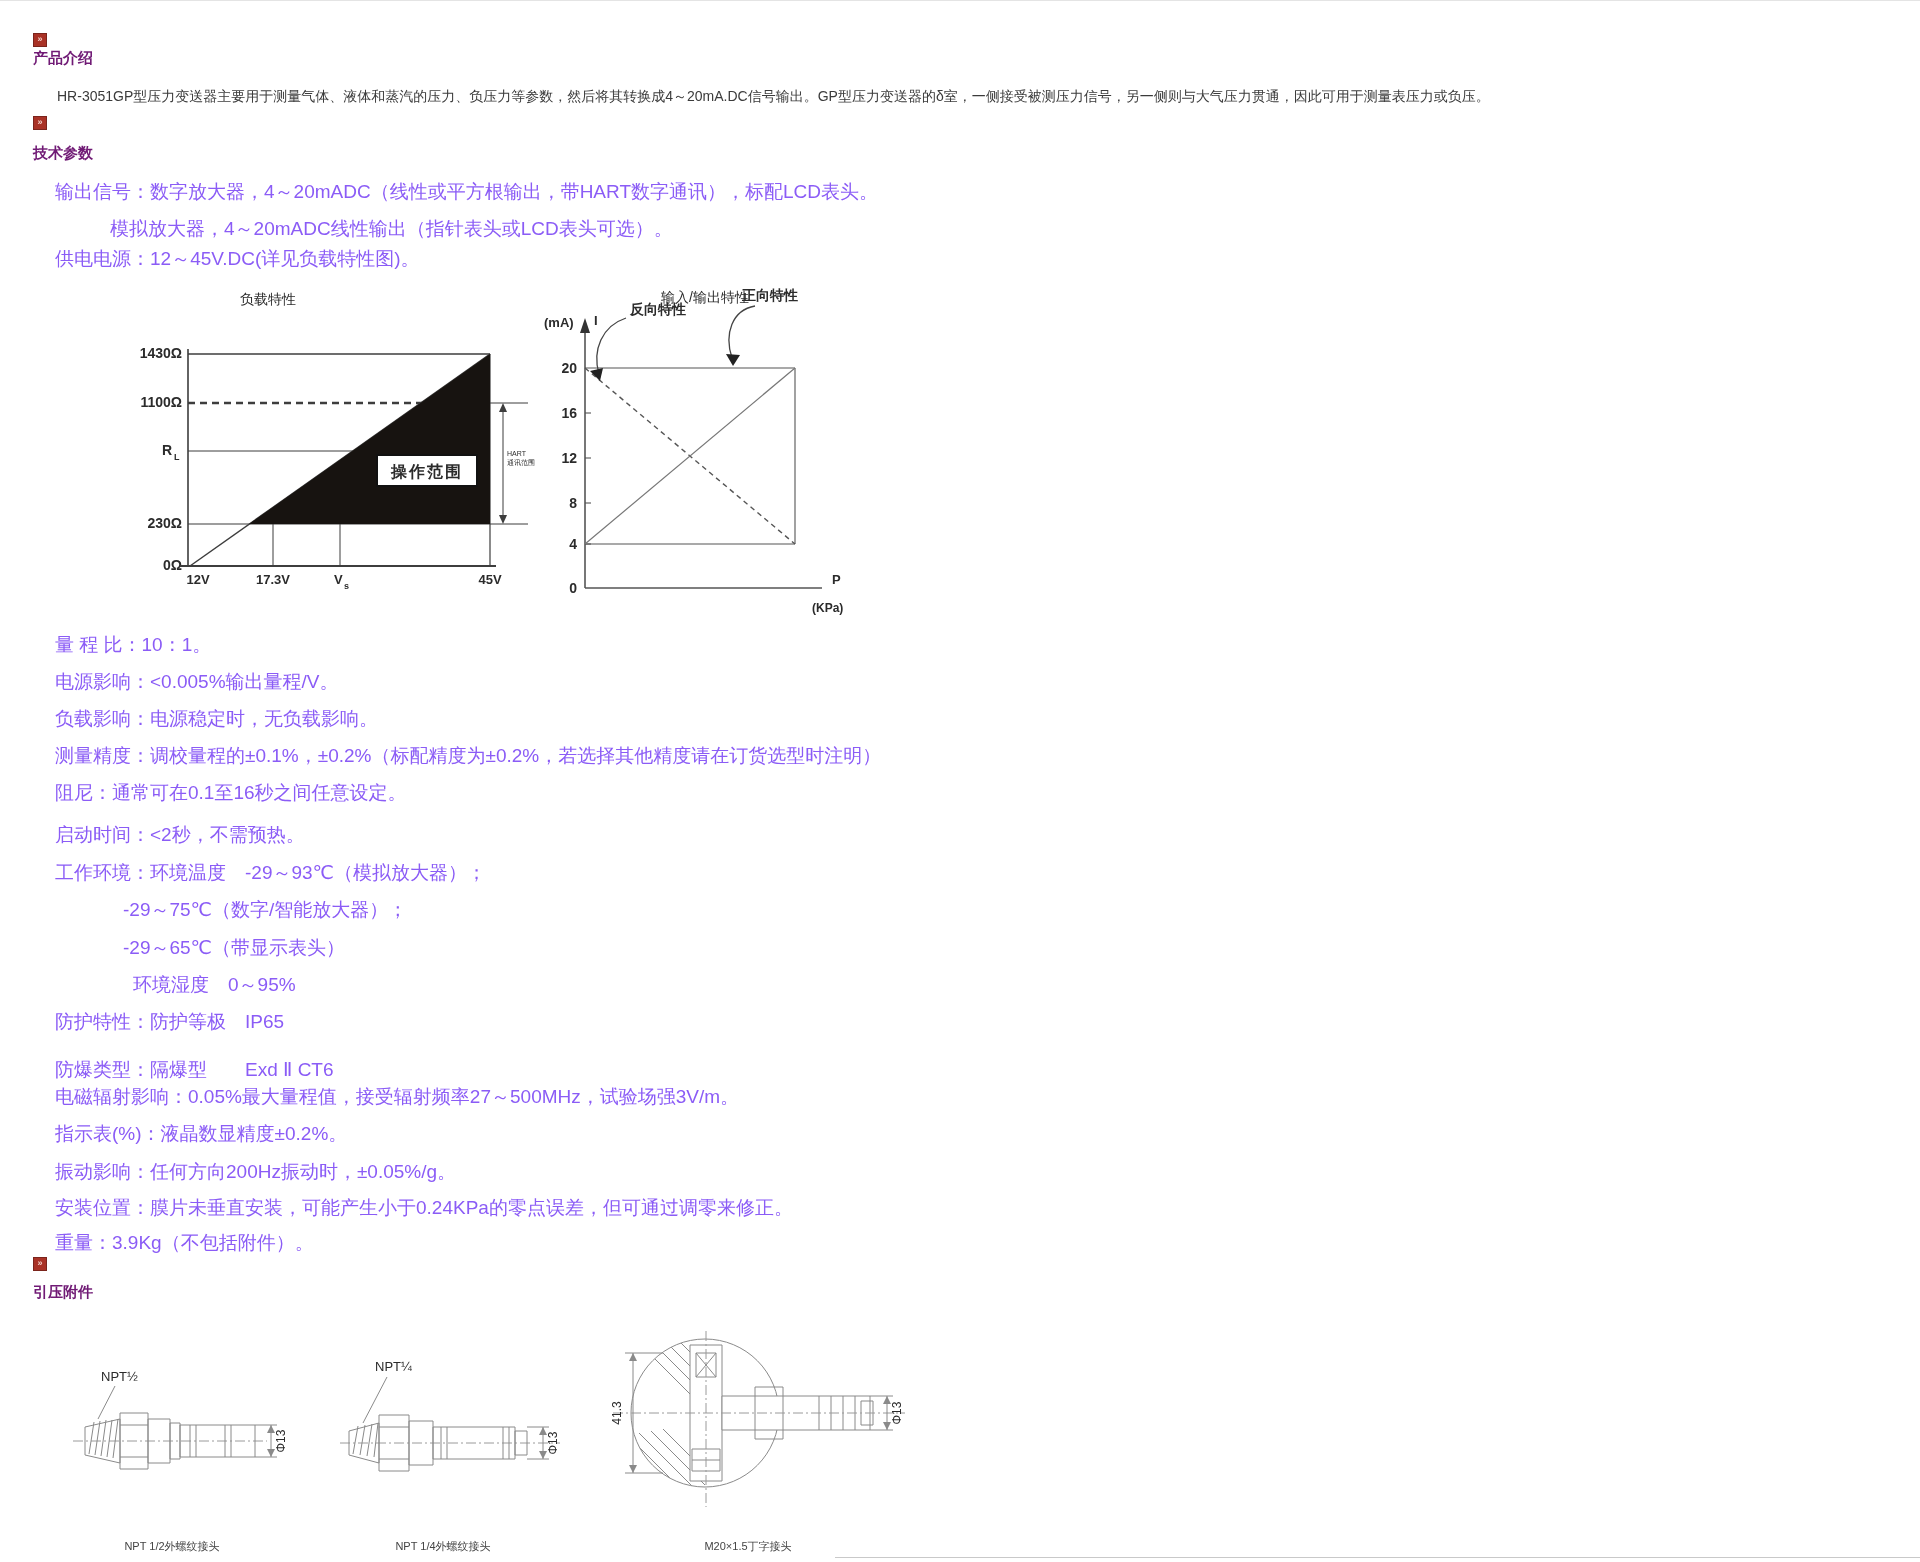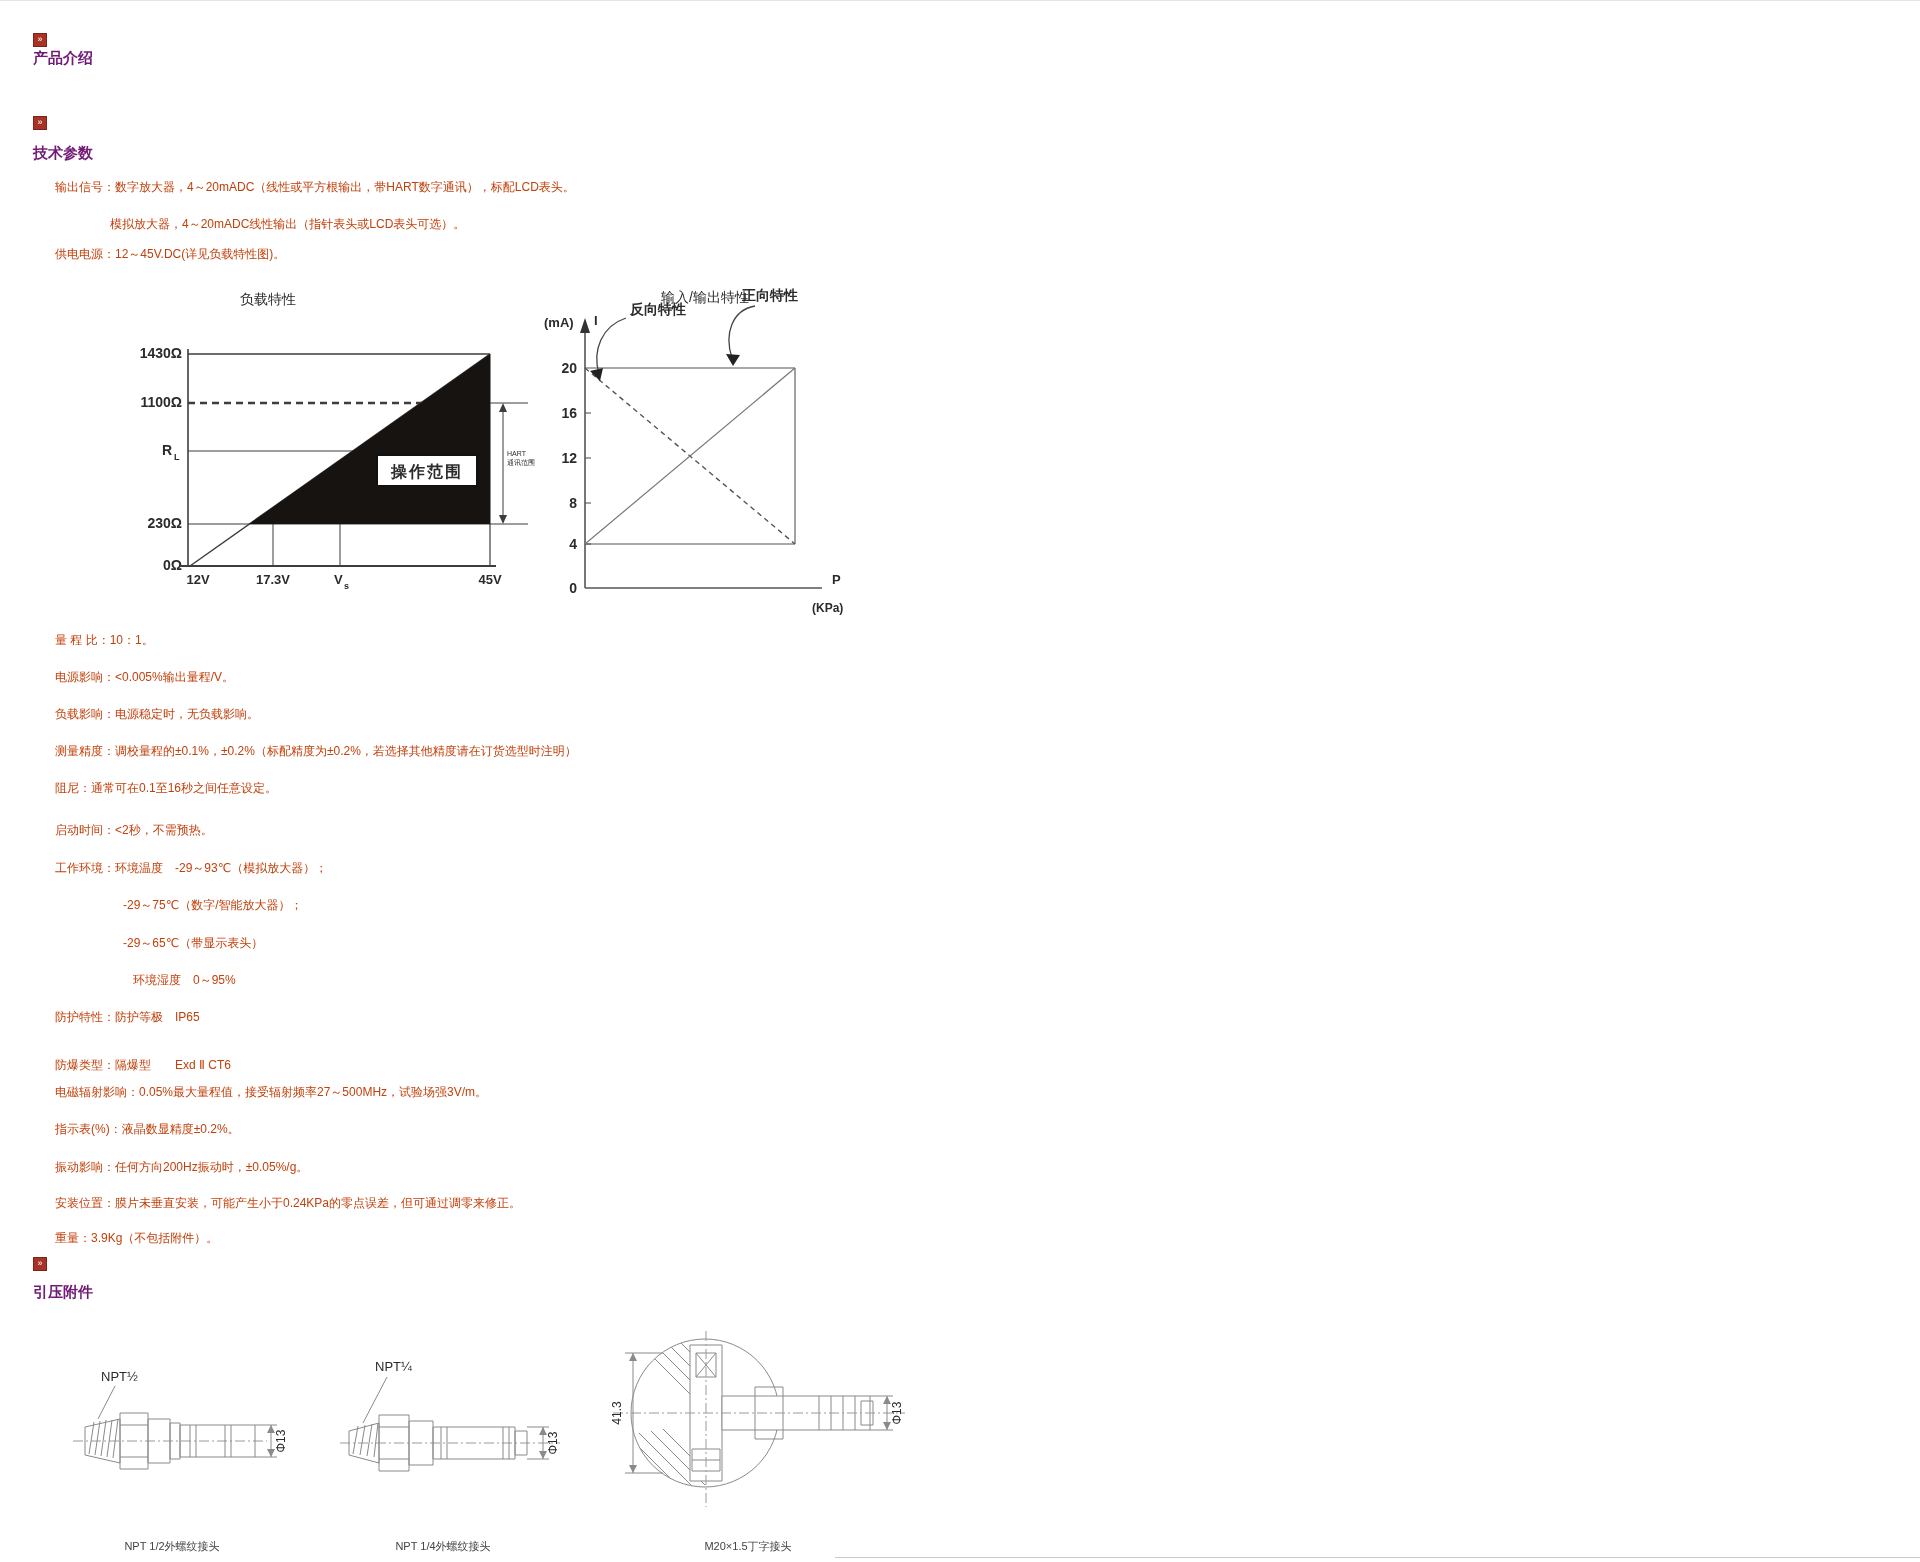--- a/index.html
+++ b/index.html
@@ -2,34 +2,35 @@
 <html><head>
 <meta charset="utf-8">
 <style>
   html,body{margin:0;padding:0;background:#ffffff;}
   body{font-family:"Liberation Sans","DejaVu Sans",sans-serif;color:#3b3b3b;}
   #root{position:relative;width:1920px;height:1562px;background:#fff;overflow:hidden;border-top:1px solid #e4e4e4;}
   .anchor{position:absolute;left:33px;width:12px;height:12px;background:#a93226;border:1px solid #7b241c;
           color:#f2cfc7;font-size:9px;line-height:11px;text-align:center;font-weight:bold;}
   .h{position:absolute;left:33px;font-size:15px;font-weight:bold;color:#701a75;white-space:nowrap;}
   .para{position:absolute;left:57px;top:87px;font-size:14px;color:#3b3b3b;white-space:nowrap;}
-  .line{position:absolute;font-size:12px;color:#c2410c;white-space:nowrap;}
+  .line{position:absolute;font-size:19px;color:#8b5cf6;white-space:nowrap;}
   .cap{position:absolute;top:1538px;width:180px;text-align:center;font-size:11px;color:#444;white-space:nowrap;}
   svg{position:absolute;overflow:visible;}
   svg text{fill:#2b2b2b;font-family:"Liberation Sans","DejaVu Sans",sans-serif;}
   .tech-draw line,.tech-draw path,.tech-draw rect,.tech-draw circle,.tech-draw polygon{vector-effect:non-scaling-stroke;}
   .bline{position:absolute;height:1px;background:#c9c9c9;}
 </style>
 </head>
 <body>
 
 <div id="root">
 
   <div class="anchor" style="top:32px;">»</div>
   <div class="h" style="top:48px;">产品介绍</div>
+  <div class="para">HR-3051GP型压力变送器主要用于测量气体、液体和蒸汽的压力、负压力等参数，然后将其转换成4～20mA.DC信号输出。GP型压力变送器的δ室，一侧接受被测压力信号，另一侧则与大气压力贯通，因此可用于测量表压力或负压。</div>
 
   <div class="anchor" style="top:115px;">»</div>
   <div class="h" style="top:143px;">技术参数</div>
 
   <div class="line" style="left:55px;top:178px;">输出信号：数字放大器，4～20mADC（线性或平方根输出，带HART数字通讯），标配LCD表头。</div>
   <div class="line" style="left:110px;top:215px;">模拟放大器，4～20mADC线性输出（指针表头或LCD表头可选）。</div>
   <div class="line" style="left:55px;top:245px;">供电电源：12～45V.DC(详见负载特性图)。</div>
 
   <svg class="chart" style="left:60px;top:283px;" width="560" height="320" viewBox="0 0 560 320">
     <text x="208" y="20" text-anchor="middle" font-size="14">负载特性</text>

